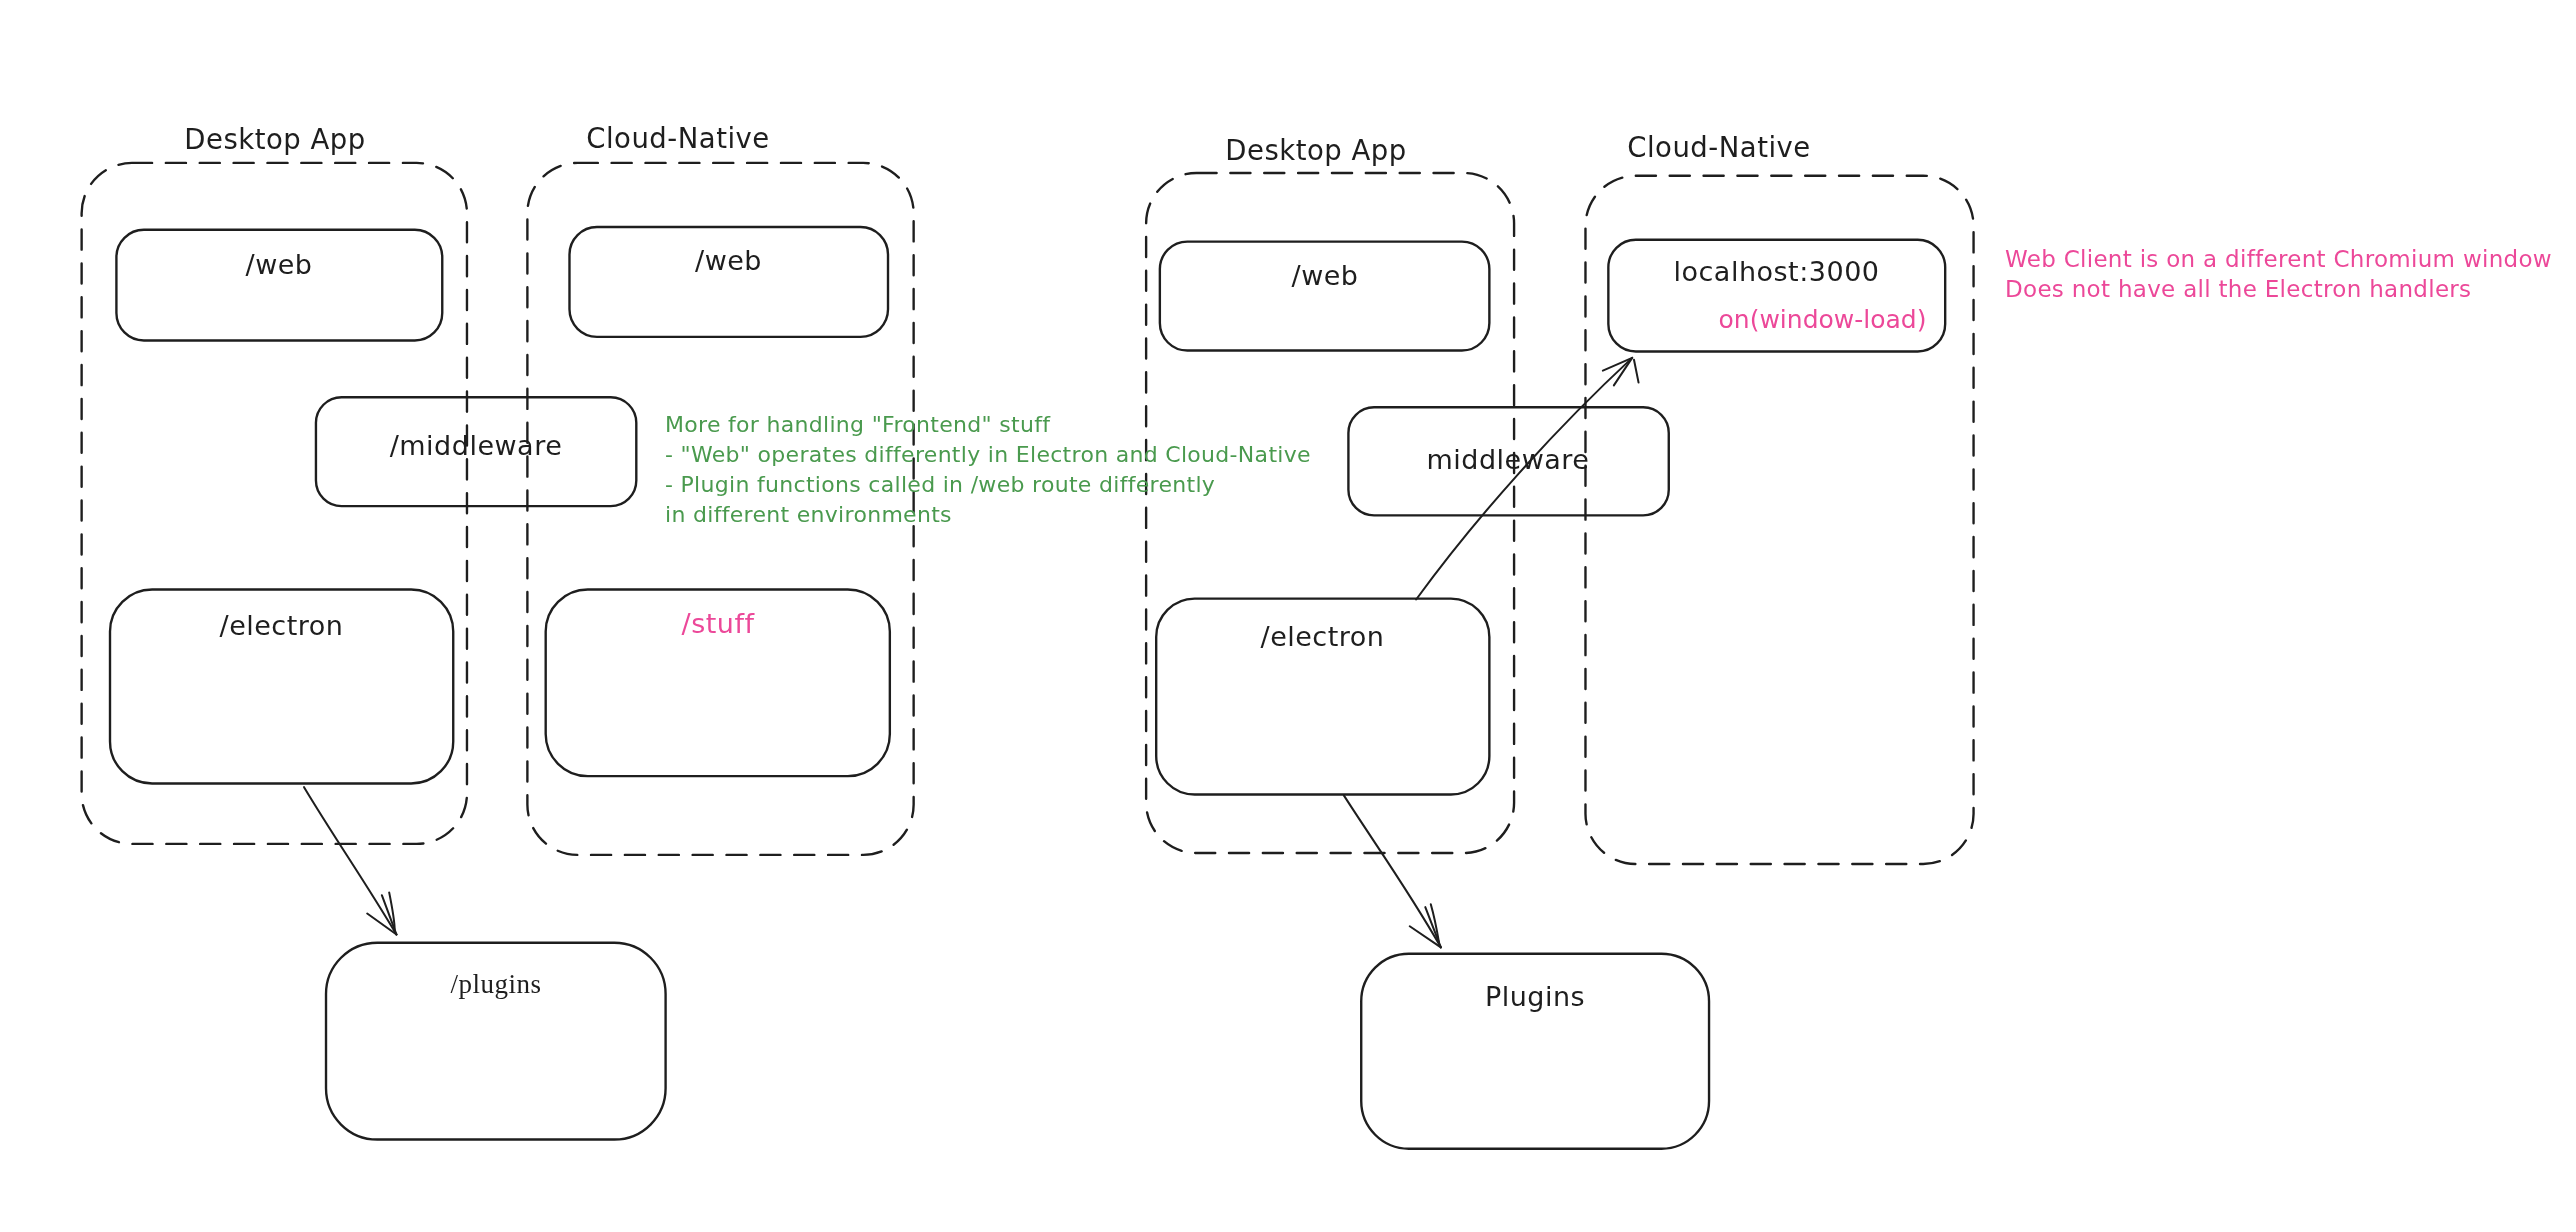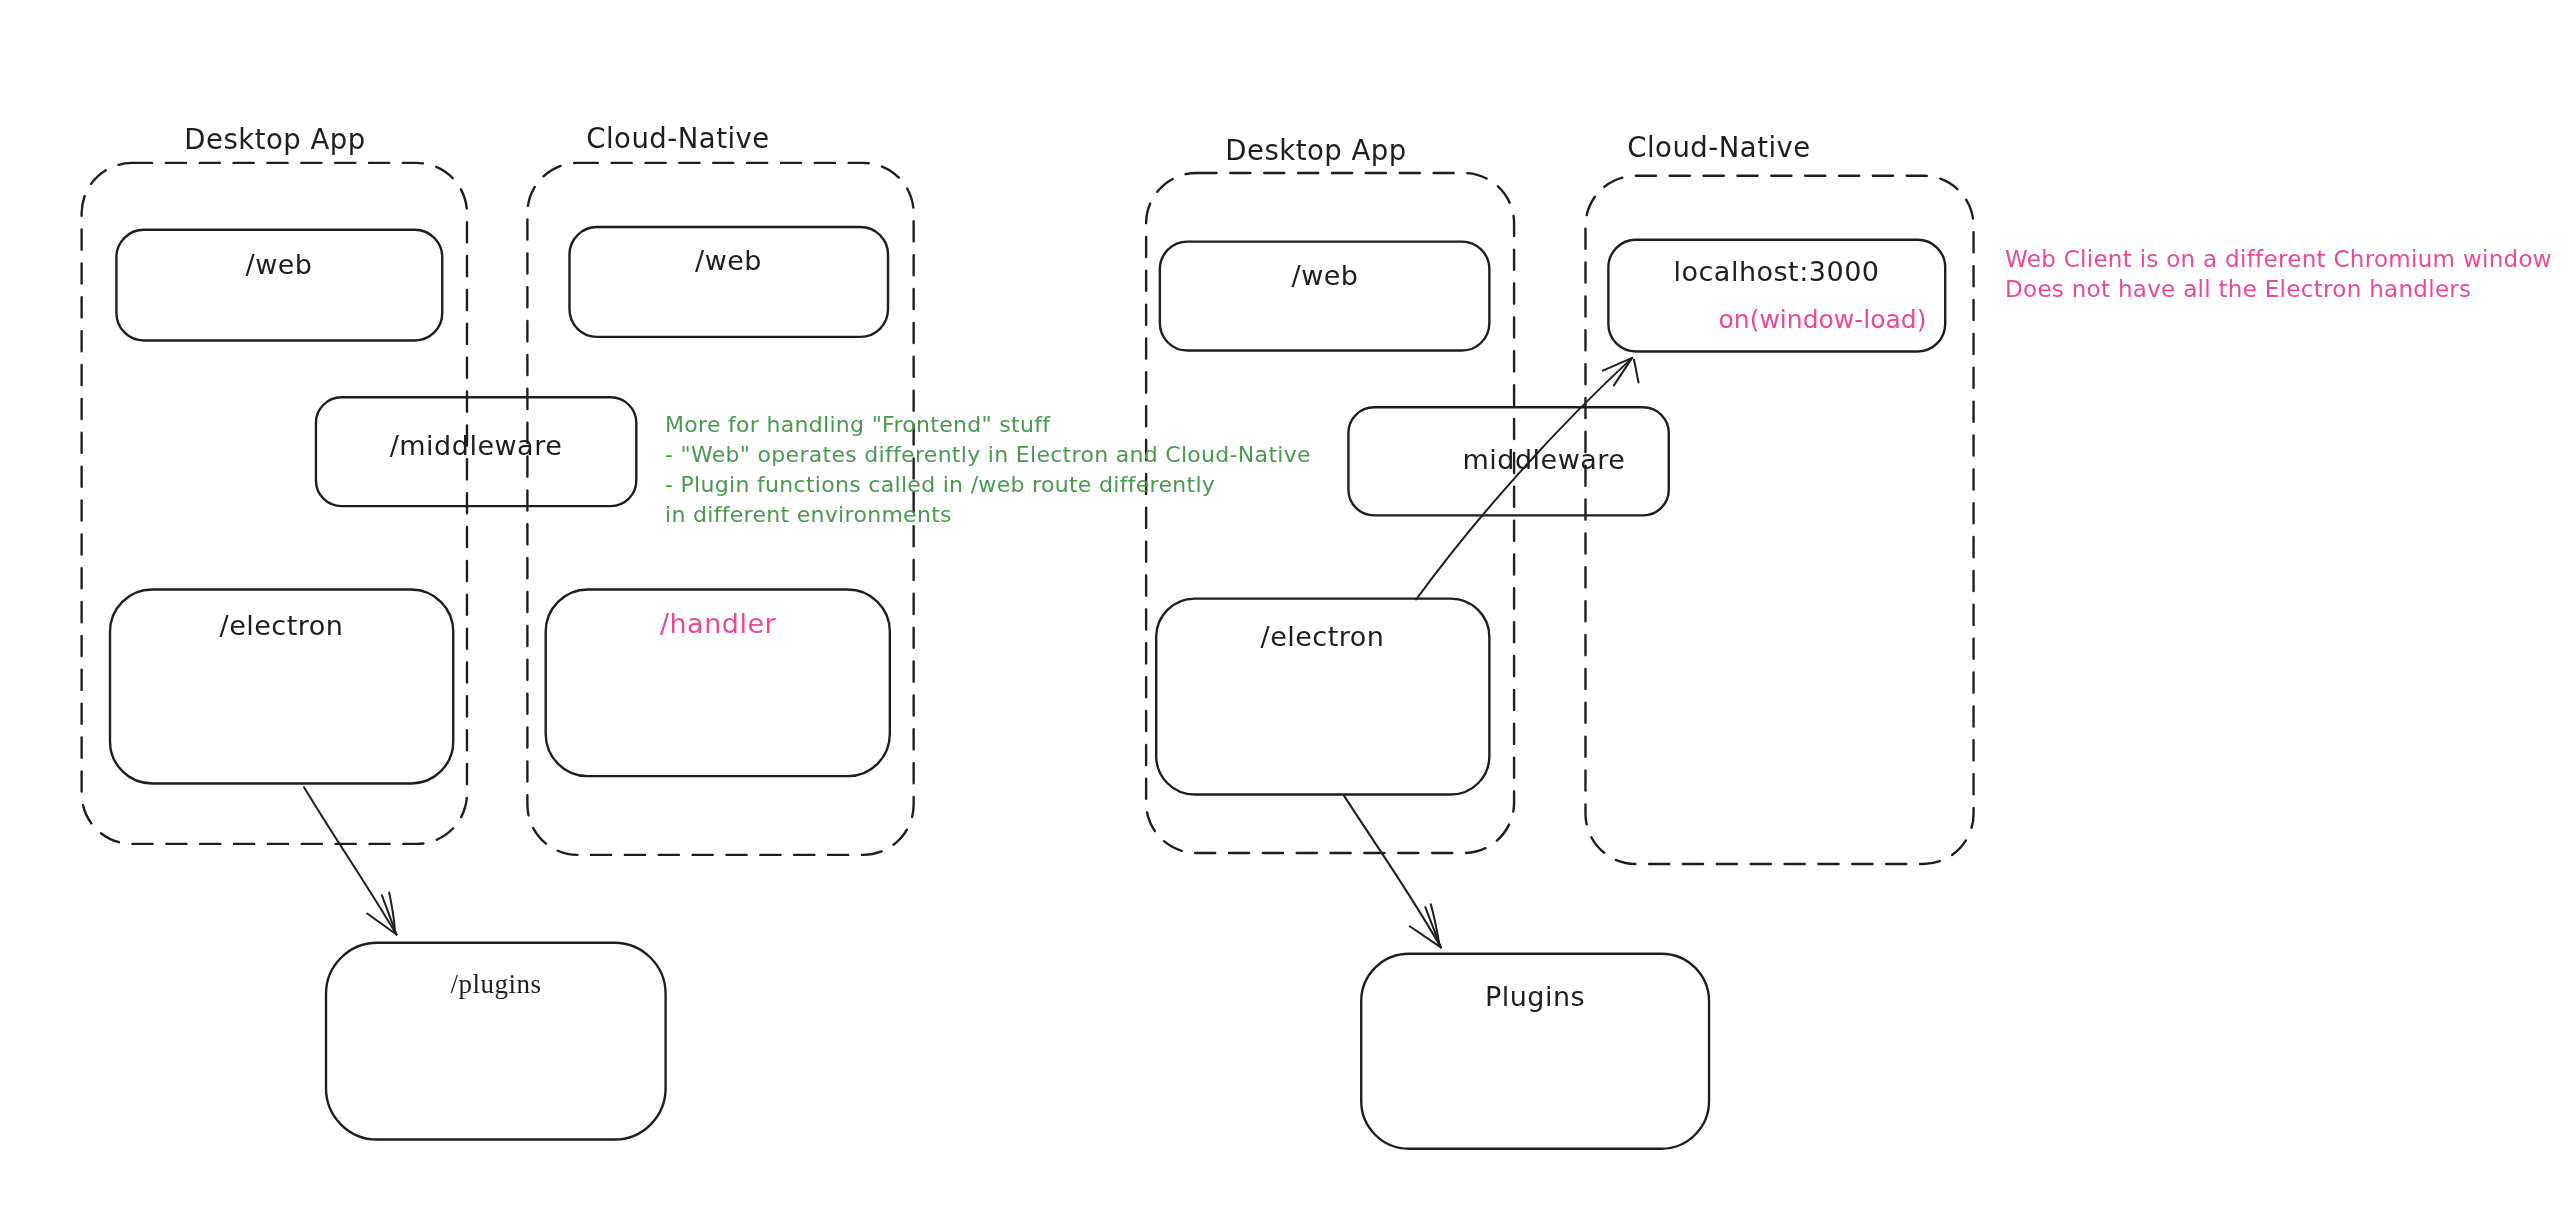--- a/index.html
+++ b/index.html
@@ -105,42 +105,42 @@
   <div class="lbl container-title" style="left:568px; top:123px; width:220px;">Cloud-Native</div>
 
   <div class="lbl" style="left:116px; top:249px; width:326px;">/web</div>
 
   <div class="lbl" style="left:569px; top:245px; width:319px;">/web</div>
 
   <div class="lbl" style="left:316px; top:430px; width:320px;">/middleware</div>
 
   <div class="lbl" style="left:110px; top:610px; width:343px;">/electron</div>
 
-  <div class="lbl red" style="left:546px; top:608px; width:344px;">/handler</div>
+  <div class="lbl red" style="left:546px; top:608px; width:344px;">/stuff</div>
 
   <div class="lbl" style="left:326px; top:969px; width:340px;font-family:Liberation Serif, serif;">/plugins</div>
 
   <div class="note green" style="left:665px; top:410px;">
     <div>More for handling "Frontend" stuff</div>
     <div>- "Web" operates differently in Electron and Cloud-Native</div>
     <div>- Plugin functions called in /web route differently</div>
     <div>in different environments</div>
   </div>
 
   <div class="lbl container-title" style="left:1206px; top:135px; width:220px;">Desktop App</div>
 
   <div class="lbl container-title" style="left:1609px; top:132px; width:220px;">Cloud-Native</div>
 
   <div class="lbl" style="left:1160px; top:260px; width:330px;">/web</div>
 
   <div class="lbl" style="left:1608px; top:256px; width:337px;">localhost:3000</div>
 
   <div class="event-lbl red" style="left:1676px; top:306px; width:293px;">on(window-load)</div>
 
-  <div class="lbl" style="left:1348px; top:444px; width:320px;padding-left:36px;">middleware</div>
+  <div class="lbl" style="left:1348px; top:444px; width:320px;">middleware</div>
 
   <div class="lbl" style="left:1156px; top:621px; width:333px;">/electron</div>
 
   <div class="lbl" style="left:1361px; top:981px; width:348px;">Plugins</div>
 
   <div class="note red" style="left:2005px; top:244px; font-size:23px;">
     <div>Web Client is on a different Chromium window</div>
     <div>Does not have all the Electron handlers</div>
   </div>
 

